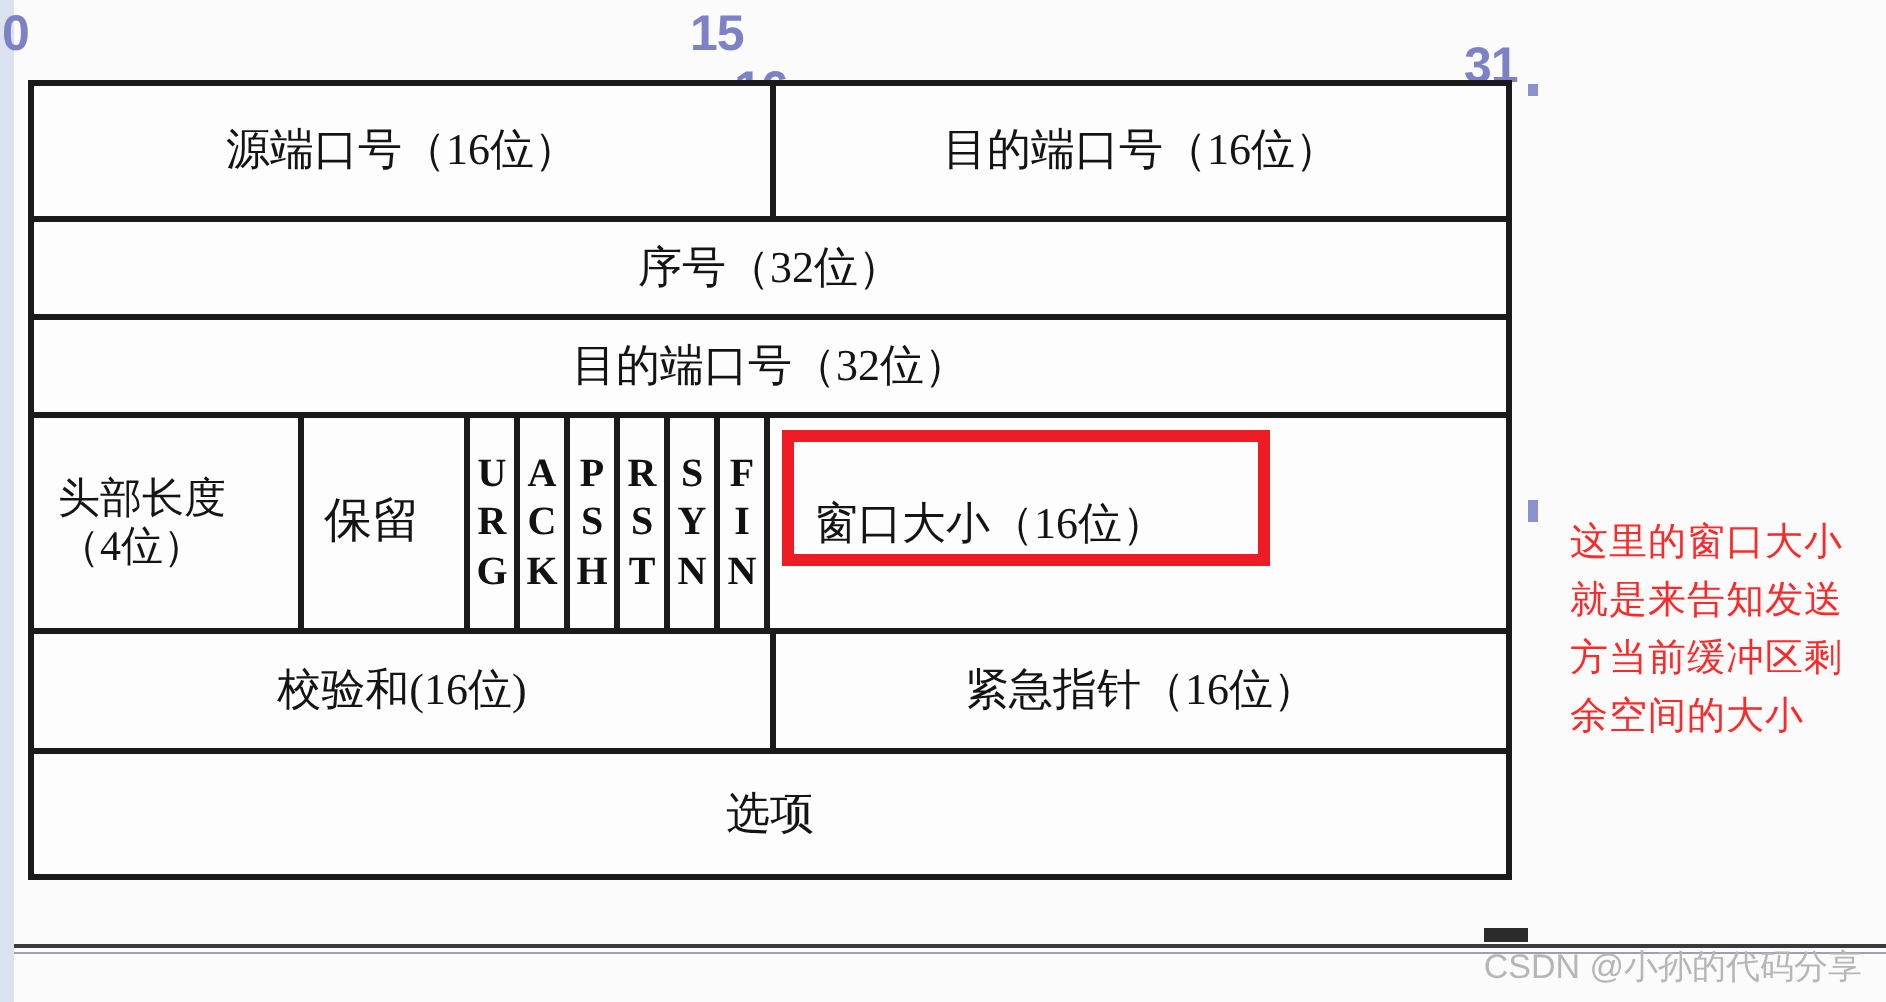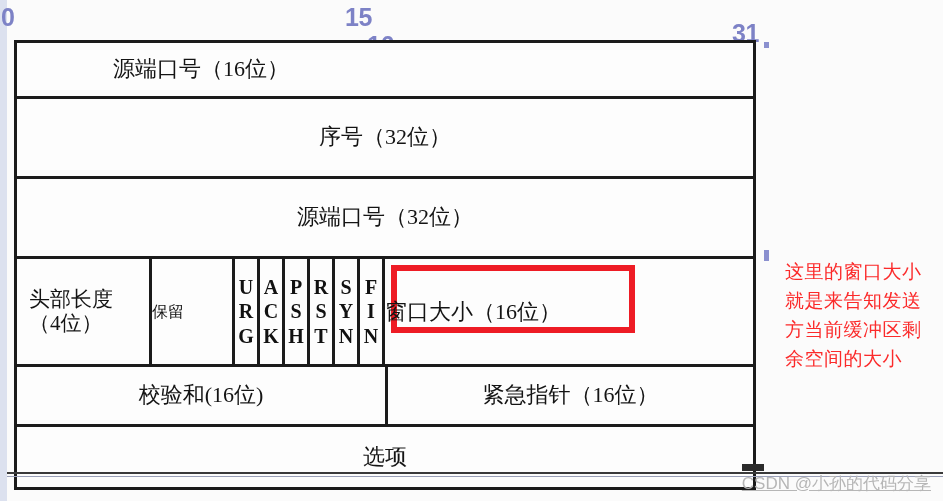--- a/index.html
+++ b/index.html
@@ -81,44 +81,44 @@
     align-items: center;
     justify-content: center;
     font-size: 22px;
     color: #141414;
     line-height: 1.12;
     padding: 4px 2px;
     background: #fdfdfd;
   }
   .cell + .cell { border-left: 3px solid #1b1b1b; }
 
-  .h-64 { height: 56px; }
-  .h-65 { height: 80px; }
+  .h-64 { height: 68px; }
+  .h-65 { height: 49px; }
   .h-92 { height: 108px; }
   .h-60 { height: 60px; justify-content: space-between; }
 
   .w-half { width: 50%; }
   .w-full { width: 100%; }
 
   
   .cell-hdrlen {
     width: 132px;
     flex-direction: column;
     align-items: flex-start;
     justify-content: center;
     padding-left: 12px;
     font-size: 21px;
   }
   .cell-reserved {
     width: 83px;
     flex-direction: column;
     align-items: flex-start;
     justify-content: center;
-    padding-left: 0;
-    font-size: 16px;
+    padding-left: 10px;
+    font-size: 24px;
   }
   .flags-group {
     display: flex;
     height: 100%;
   }
   .flag-cell {
     width: 25px;
     box-sizing: border-box;
     border-left: 3px solid #1b1b1b;
     display: flex;
@@ -148,20 +148,21 @@
     left: 6px;
     top: 6px;
     width: 244px;
     height: 68px;
     border: 6px solid #ee1c25;
     box-sizing: border-box;
   }
   .window-text {
     position: relative;
     z-index: 2;
+    padding-left: 22px;
     font-size: 22px;
     color: #141414;
   }
 
   
   .annotation {
     position: absolute;
     left: 778px;
     top: 258px;
     width: 150px;
@@ -210,21 +211,20 @@
 
   
   .watermark {
     position: absolute;
     right: 12px;
     bottom: 6px;
     font-family: "Liberation Sans", "DejaVu Sans", sans-serif;
     font-size: 17px;
     color: #b6b6b6;
     white-space: nowrap;
-    text-decoration: underline;
   }
 </style>
 </head>
 <body>
 
 <div class="page-gutter-left"></div>
 <div class="page-gutter-right"></div>
 
 <div class="canvas">
 
@@ -232,28 +232,29 @@
     <span class="ruler-label r0">0</span>
     <span class="ruler-label r15">15</span>
     <span class="ruler-label r16">16</span>
     <span class="ruler-label r31">31</span>
   </div>
 
   <div class="tcp-table">
 
     <div class="hrow h-64">
       <div class="cell w-half">源端口号（16位）</div>
+      <div class="cell w-half">目的端口号（16位）</div>
     </div>
 
     <div class="hrow h-65">
       <div class="cell w-full">序号（32位）</div>
     </div>
 
     <div class="hrow h-65">
-      <div class="cell w-full">源端口号（32位）</div>
+      <div class="cell w-full">目的端口号（32位）</div>
     </div>
 
     <div class="hrow h-92">
       <div class="cell cell-hdrlen">
         <span>头部长度</span>
         <span>（4位）</span>
       </div>
       <div class="cell cell-reserved">
         <span>保留</span>
       </div>

